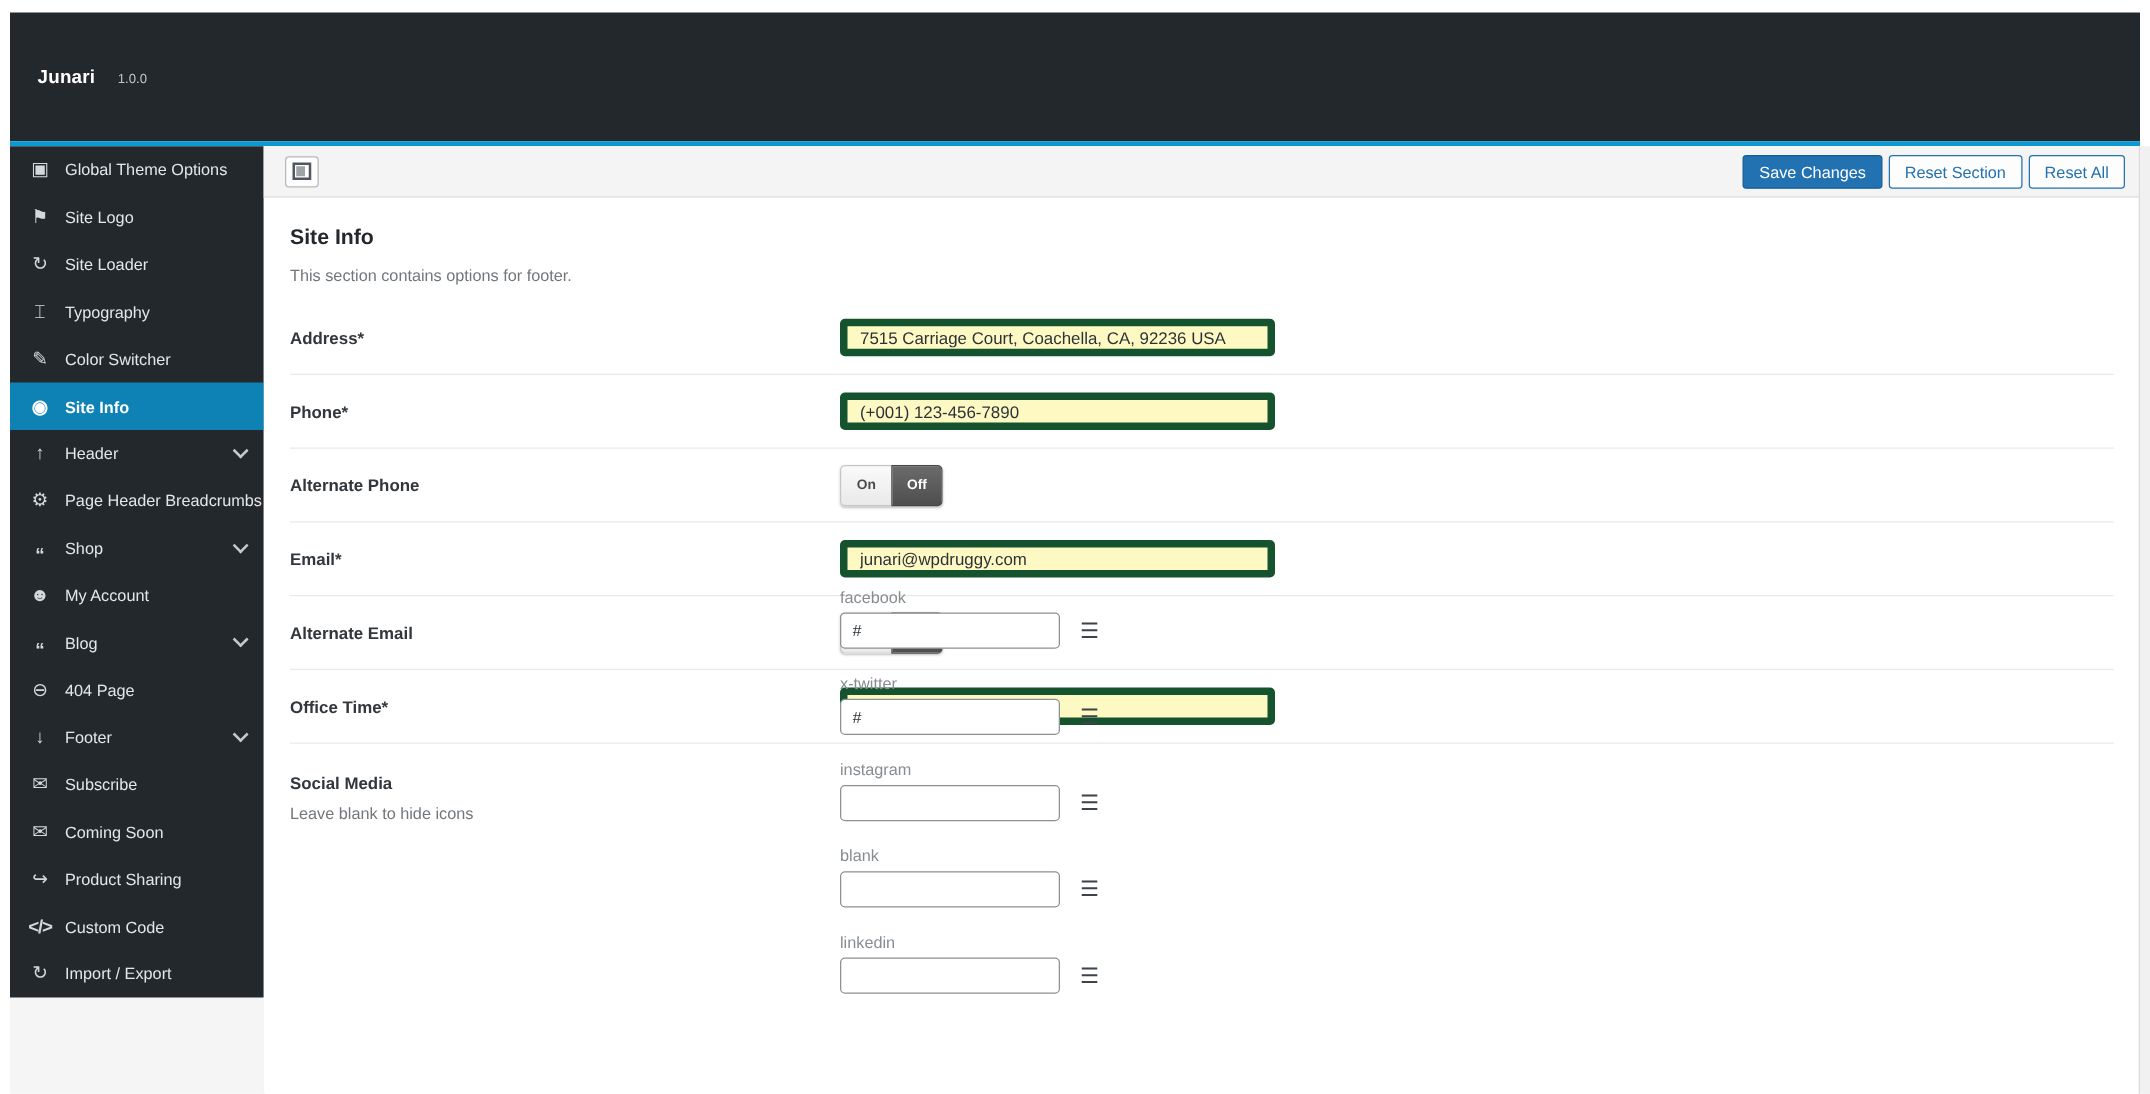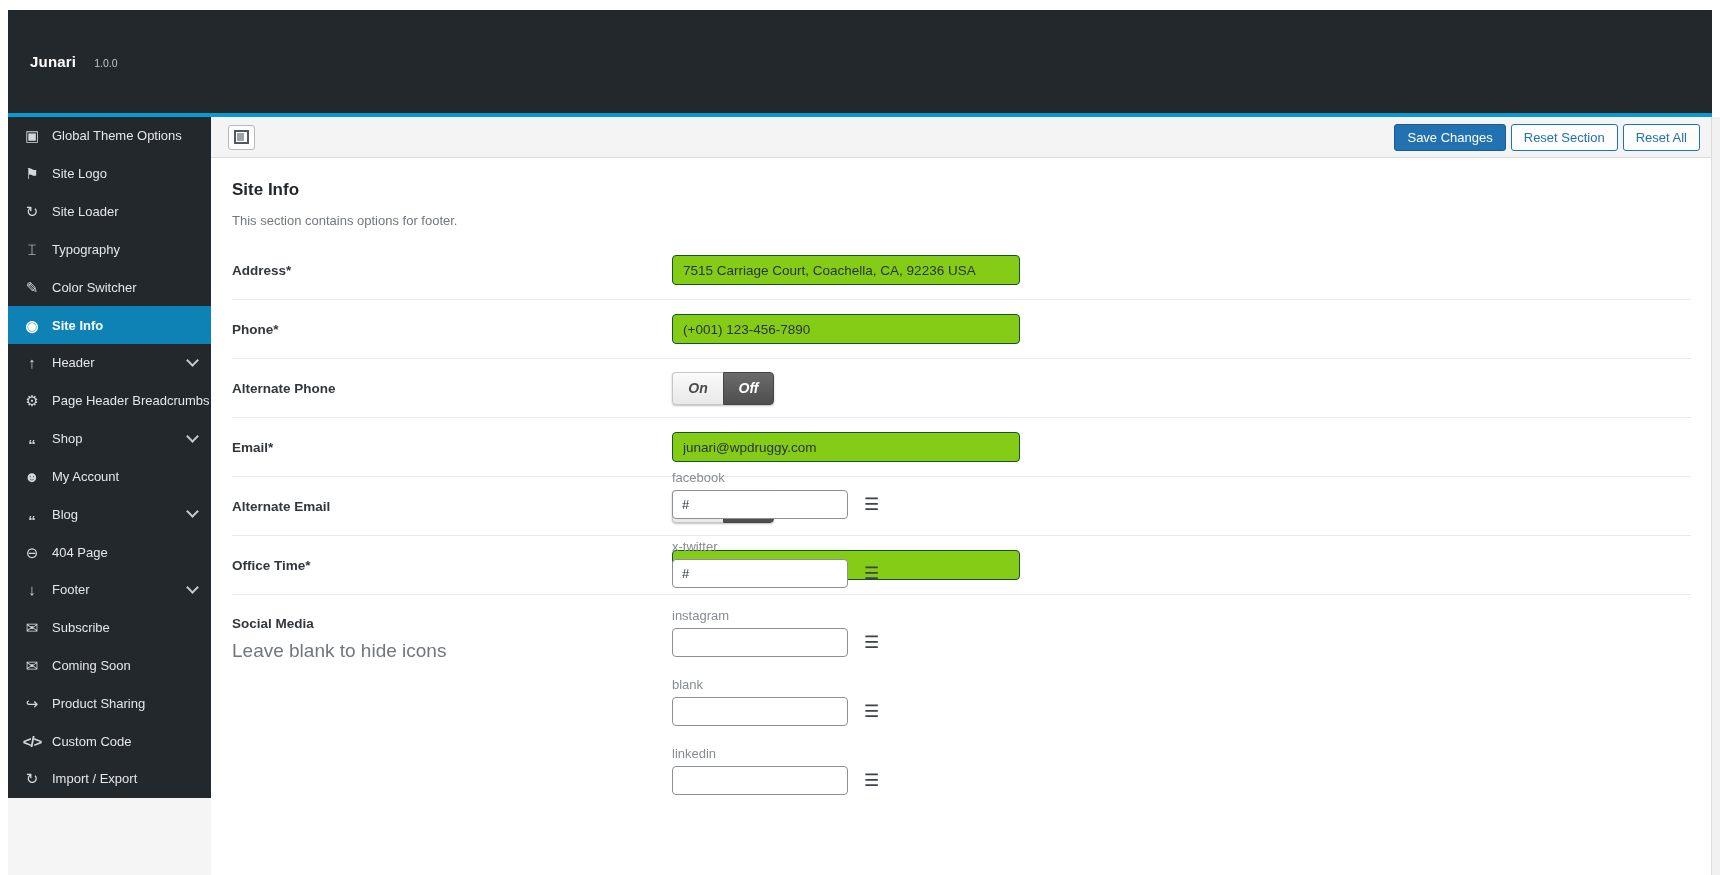--- a/index.html
+++ b/index.html
@@ -47,35 +47,35 @@
          font-family:"Liberation Sans", sans-serif; cursor:pointer; }
   .btn-primary { background:#2271b1; border:1px solid #135e96; color:#fff; }
   .btn-secondary { background:#fdfdfd; border:1px solid #2271b1; color:#2271b1; }
 
   .main { padding:0 21px; }
   .sec-title { margin-top:22px; font-size:17px; font-weight:bold; color:#23282d; }
   .sec-desc { margin-top:13px; font-size:13px; color:#72777c; }
   .rows { margin-top:13px; }
   .row { height:59px; display:flex; align-items:center; border-bottom:1px solid #e9e9e9; }
   .f-label { width:440px; min-width:440px; font-size:13.5px; font-weight:bold; color:#32373c; }
-  .txt-input { width:348px; height:30px; border:1px solid #14532d; border-radius:4px;
-               padding:0 10px; font-size:13.5px; color:#2c3338; background:#84cc16;
+  .txt-input { width:348px; height:30px; border:6px solid #14532d; border-radius:4px;
+               padding:0 10px; font-size:13.5px; color:#2c3338; background:#fef9c3;
                font-family:"Liberation Sans", sans-serif; outline:none; }
 
   .toggle { display:inline-flex; border-radius:4px; box-shadow:0 1px 2px rgba(0,0,0,.25); }
-  .t-seg { width:51px; height:33px; display:flex; align-items:center; justify-content:center;
-           font-size:14px; font-weight:bold; cursor:pointer;font-style:italic; }
+  .t-seg { width:41px; height:33px; display:flex; align-items:center; justify-content:center;
+           font-size:11px; font-weight:bold; cursor:pointer; }
   .t-on  { background:linear-gradient(#fafafa,#e9e9e9); color:#4a4a4a;
            border:1px solid #c6c6c6; border-right:none; border-radius:4px 0 0 4px; }
   .t-off { background:linear-gradient(#6b6b6b,#4e4e4e); color:#fff;
            border:1px solid #454545; border-radius:0 4px 4px 0; }
 
   .row-social { display:flex; border-bottom:none; }
   .soc-labels { width:440px; min-width:440px; padding-top:28px; }
-  .hint { margin-top:9px; font-size:19px; font-weight:normal; color:#72777c; }
+  .hint { margin-top:9px; font-size:13px; font-weight:normal; color:#72777c; }
   .soc-fields { padding-top:36px; }
   .s-group { margin-bottom:20px; }
   .s-label { font-size:13px; color:#878c91; height:16px; margin-bottom:4px; }
   .s-row { display:flex; align-items:center; }
   .s-input { width:176px; height:29px; border:1px solid #8c8f94; border-radius:4px;
              padding:0 9px; font-size:13px; color:#2c3338; outline:none;
              font-family:"Liberation Sans", sans-serif; }
   .handle { margin-left:16px; font-size:17px; color:#3c434a; cursor:grab; line-height:1; }
 </style>
 </head>

